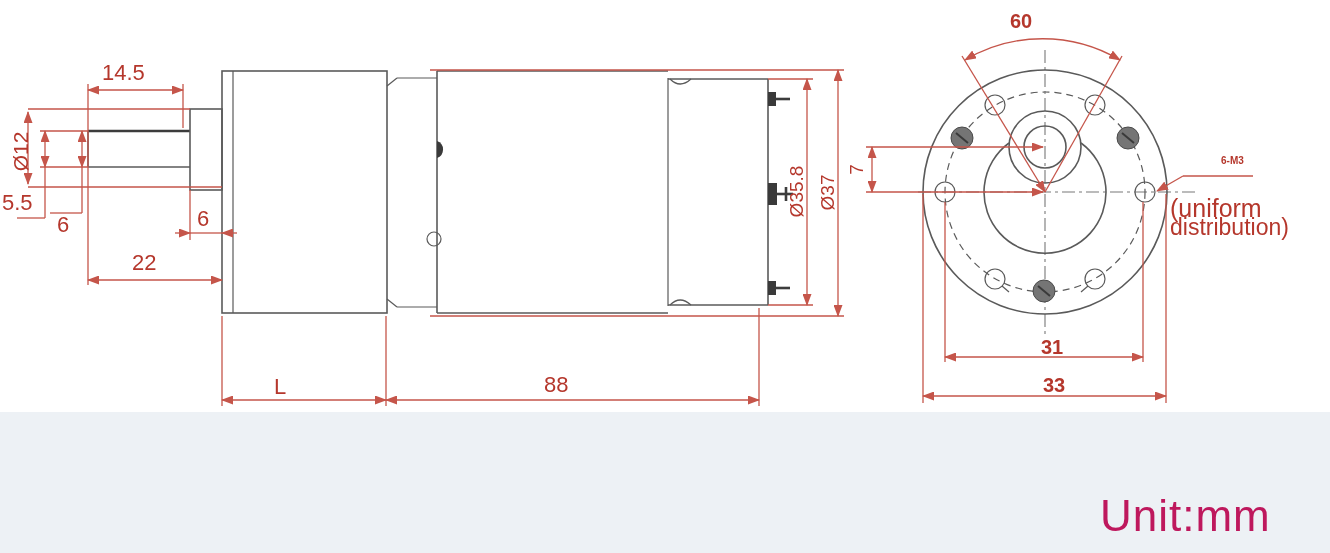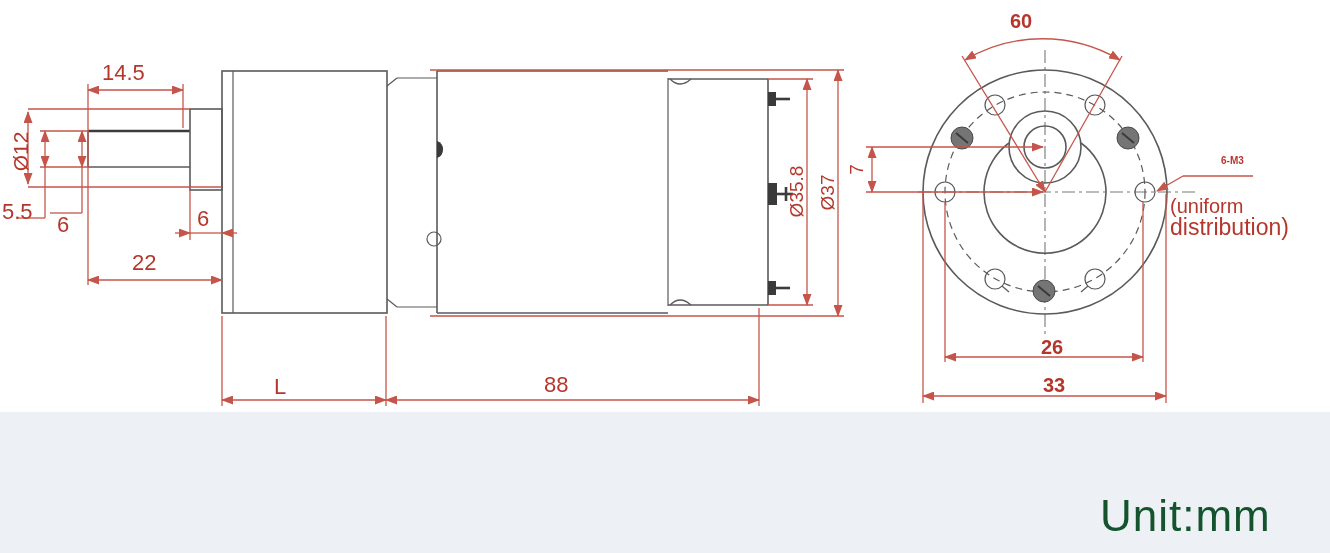--- a/index.html
+++ b/index.html
@@ -28,21 +28,21 @@
   .red{stroke:var(--dim-line);fill:none;stroke-width:1.3;}
   .cl{stroke:#787878;fill:none;stroke-width:1.1;stroke-dasharray:13 4 3 4;}
   .dash{stroke:var(--outline);fill:none;stroke-width:1.2;stroke-dasharray:7 5;}
   .dim{
     position:absolute;color:var(--dim-text);line-height:1;white-space:nowrap;
     font-size:22px;
   }
   .rot{transform:rotate(-90deg);text-align:center;}
   .b{font-weight:bold;margin-left:12px;}
   #unit-label{
-    position:absolute;left:1100px;top:494px;color:#14532d;
+    position:absolute;left:1100px;top:494px;color:#be185d;
     font-size:44px;letter-spacing:1px;line-height:1;
   }
 </style>
 </head>
 <body>
 
 <div id="stage">
   <div id="footer-strip"></div>
 
   <svg width="1330" height="553" viewBox="0 0 1330 553">
@@ -235,30 +235,30 @@
       <g>
         <line class="red" x1="923" y1="194" x2="923" y2="403"></line>
         <line class="red" x1="1166" y1="194" x2="1166" y2="403"></line>
         <line class="red" x1="923" y1="396" x2="1166" y2="396" marker-start="url(#arrS)" marker-end="url(#arr)"></line>
       </g>
     </g>
   </svg>
 
   <span class="dim" style="left:102px;top:62px;">14.5</span>
   <span class="dim rot" style="left:-12px;top:141px;width:64px;font-size:21px;">Ø12</span>
-  <span class="dim" style="left:2px;top:192px;margin-top:9px;">5.5</span>
+  <span class="dim" style="left:2px;top:192px;">5.5</span>
   <span class="dim" style="left:57px;top:214px;">6</span>
   <span class="dim" style="left:197px;top:208px;">6</span>
   <span class="dim" style="left:132px;top:252px;">22</span>
   <span class="dim" style="left:274px;top:376px;">L</span>
   <span class="dim" style="left:544px;top:374px;">88</span>
   <span class="dim rot" style="left:756px;top:182px;width:80px;font-size:19px;">Ø35.8</span>
   <span class="dim rot" style="left:797px;top:183px;width:60px;font-size:19px;">Ø37</span>
   <span class="dim rot" style="left:844px;top:160px;width:24px;font-size:19px;">7</span>
   <span class="dim b" style="left:998px;top:11px;font-size:20px;">60</span>
   <span class="dim b" style="left:1209px;top:156px;font-size:10px;">6-M3</span>
-  <span class="dim" style="left:1170px;top:196px;font-size:20px;">(uniform</span>
+  <span class="dim" style="left:1170px;top:196px;font-size:25px;">(uniform</span>
   <span class="dim" style="left:1170px;top:216px;font-size:23px;">distribution)</span>
-  <span class="dim b" style="left:1029px;top:337px;font-size:20px;">26</span>
+  <span class="dim b" style="left:1029px;top:337px;font-size:20px;">31</span>
   <span class="dim b" style="left:1031px;top:375px;font-size:20px;">33</span>
 
   <span id="unit-label">Unit:mm</span>
 </div>
 
 </body></html>

